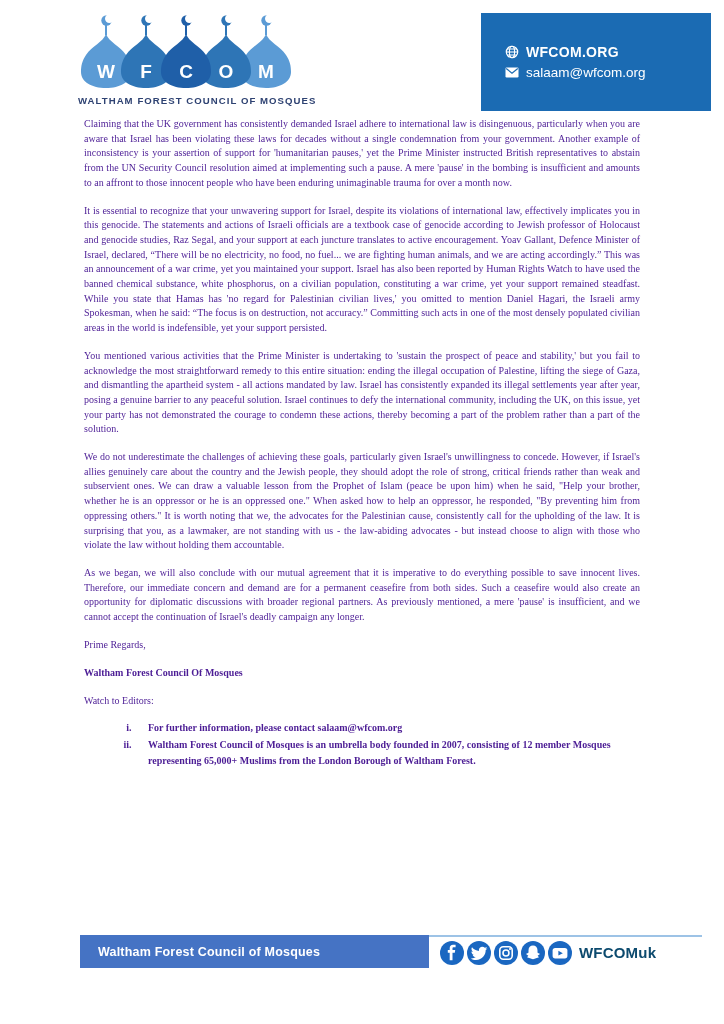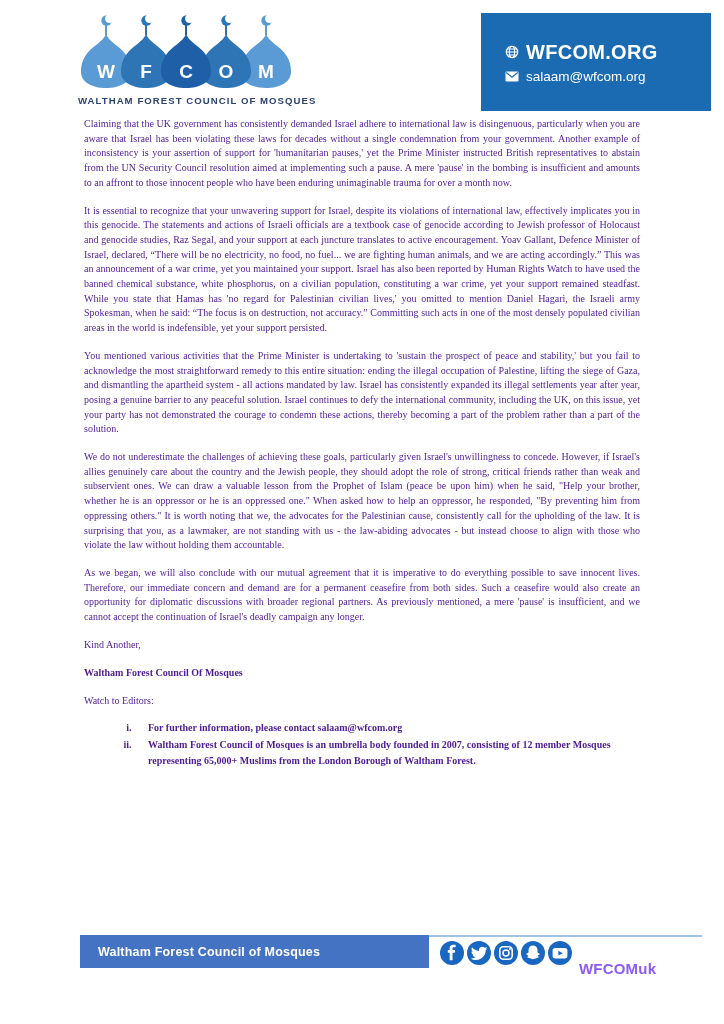--- a/index.html
+++ b/index.html
@@ -17,21 +17,21 @@
     white-space:nowrap;
   }
   .contact-box {
     position:absolute; left:481px; top:13px; width:230px; height:98px;
     background:#1B6BB3; color:#ffffff;
     font-family:"Liberation Sans", sans-serif;
     display:flex; flex-direction:column; justify-content:center;
     padding-left:24px; gap:5px;
   }
   .contact-row { display:flex; align-items:center; gap:7px; }
-  .contact-site { font-weight:bold; font-size:20px; letter-spacing:.3px; }
+  .contact-site { font-weight:bold; font-size:14px; letter-spacing:.3px; }
   .contact-email { font-size:13.5px; }
   
   .letter {
     position:absolute; left:84px; top:117px; width:556px;
     font-size:10px; line-height:14.7px; color:#4c1d95;
   }
   .letter p { text-align:justify; margin-bottom:13px; }
   .closing { margin-bottom:13px; }
   .signature { font-weight:bold; margin-bottom:14px; }
   .note-head { margin-bottom:11px; }
@@ -50,21 +50,21 @@
     padding-left:18px; letter-spacing:.2px;
   }
   .social { position:absolute; left:440px; top:941px; display:flex; gap:3px; }
   .social-circle {
     width:24px; height:24px; border-radius:50%; background:#1A67C1;
     display:flex; align-items:center; justify-content:center; cursor:pointer;
   }
   .handle {
     position:absolute; left:579px; top:944px;
     font-family:"Liberation Sans", sans-serif; font-weight:bold;
-    font-size:15px; color:#8b5cf6; letter-spacing:.2px; cursor:pointer;margin-top:16px;
+    font-size:15px; color:#0c4a6e; letter-spacing:.2px; cursor:pointer;
   }
 </style>
 </head>
 <body>
 
 <div class="page">
 
   <div class="logo">
     <svg width="216" height="80" viewBox="0 0 216 80">
 
@@ -130,21 +130,21 @@
     </div>
   </div>
 
   <div class="letter">
     <p>Claiming that the UK government has consistently demanded Israel adhere to international law is disingenuous, particularly when you are aware that Israel has been violating these laws for decades without a single condemnation from your government. Another example of inconsistency is your assertion of support for 'humanitarian pauses,' yet the Prime Minister instructed British representatives to abstain from the UN Security Council resolution aimed at implementing such a pause. A mere 'pause' in the bombing is insufficient and amounts to an affront to those innocent people who have been enduring unimaginable trauma for over a month now.</p>
     <p>It is essential to recognize that your unwavering support for Israel, despite its violations of international law, effectively implicates you in this genocide. The statements and actions of Israeli officials are a textbook case of genocide according to Jewish professor of Holocaust and genocide studies, Raz Segal, and your support at each juncture translates to active encouragement. Yoav Gallant, Defence Minister of Israel, declared, “There will be no electricity, no food, no fuel... we are fighting human animals, and we are acting accordingly.” This was an announcement of a war crime, yet you maintained your support. Israel has also been reported by Human Rights Watch to have used the banned chemical substance, white phosphorus, on a civilian population, constituting a war crime, yet your support remained steadfast. While you state that Hamas has 'no regard for Palestinian civilian lives,' you omitted to mention Daniel Hagari, the Israeli army Spokesman, when he said: “The focus is on destruction, not accuracy.” Committing such acts in one of the most densely populated civilian areas in the world is indefensible, yet your support persisted.</p>
     <p>You mentioned various activities that the Prime Minister is undertaking to 'sustain the prospect of peace and stability,' but you fail to acknowledge the most straightforward remedy to this entire situation: ending the illegal occupation of Palestine, lifting the siege of Gaza, and dismantling the apartheid system - all actions mandated by law. Israel has consistently expanded its illegal settlements year after year, posing a genuine barrier to any peaceful solution. Israel continues to defy the international community, including the UK, on this issue, yet your party has not demonstrated the courage to condemn these actions, thereby becoming a part of the problem rather than a part of the solution.</p>
     <p>We do not underestimate the challenges of achieving these goals, particularly given Israel's unwillingness to concede. However, if Israel's allies genuinely care about the country and the Jewish people, they should adopt the role of strong, critical friends rather than weak and subservient ones. We can draw a valuable lesson from the Prophet of Islam (peace be upon him) when he said, "Help your brother, whether he is an oppressor or he is an oppressed one." When asked how to help an oppressor, he responded, "By preventing him from oppressing others." It is worth noting that we, the advocates for the Palestinian cause, consistently call for the upholding of the law. It is surprising that you, as a lawmaker, are not standing with us - the law-abiding advocates - but instead choose to align with those who violate the law without holding them accountable.</p>
     <p>As we began, we will also conclude with our mutual agreement that it is imperative to do everything possible to save innocent lives. Therefore, our immediate concern and demand are for a permanent ceasefire from both sides. Such a ceasefire would also create an opportunity for diplomatic discussions with broader regional partners. As previously mentioned, a mere 'pause' is insufficient, and we cannot accept the continuation of Israel's deadly campaign any longer.</p>
 
-    <div class="closing">Kind Another,</div>
+    <div class="closing">Prime Regards,</div>
     <div class="signature">Waltham Forest Council Of Mosques</div>
 
     <div class="note-head">Watch to Editors:</div>
     <ol class="notes">
       <li><span>For further information, please contact </span><b>salaam@wfcom.org</b></li>
       <li><span>Waltham Forest Council of Mosques is an umbrella body founded in 2007, consisting of 12 member Mosques representing 65,000+ Muslims from the London Borough of Waltham Forest.</span></li>
     </ol>
   </div>
 
   <div class="footer-line"></div>

